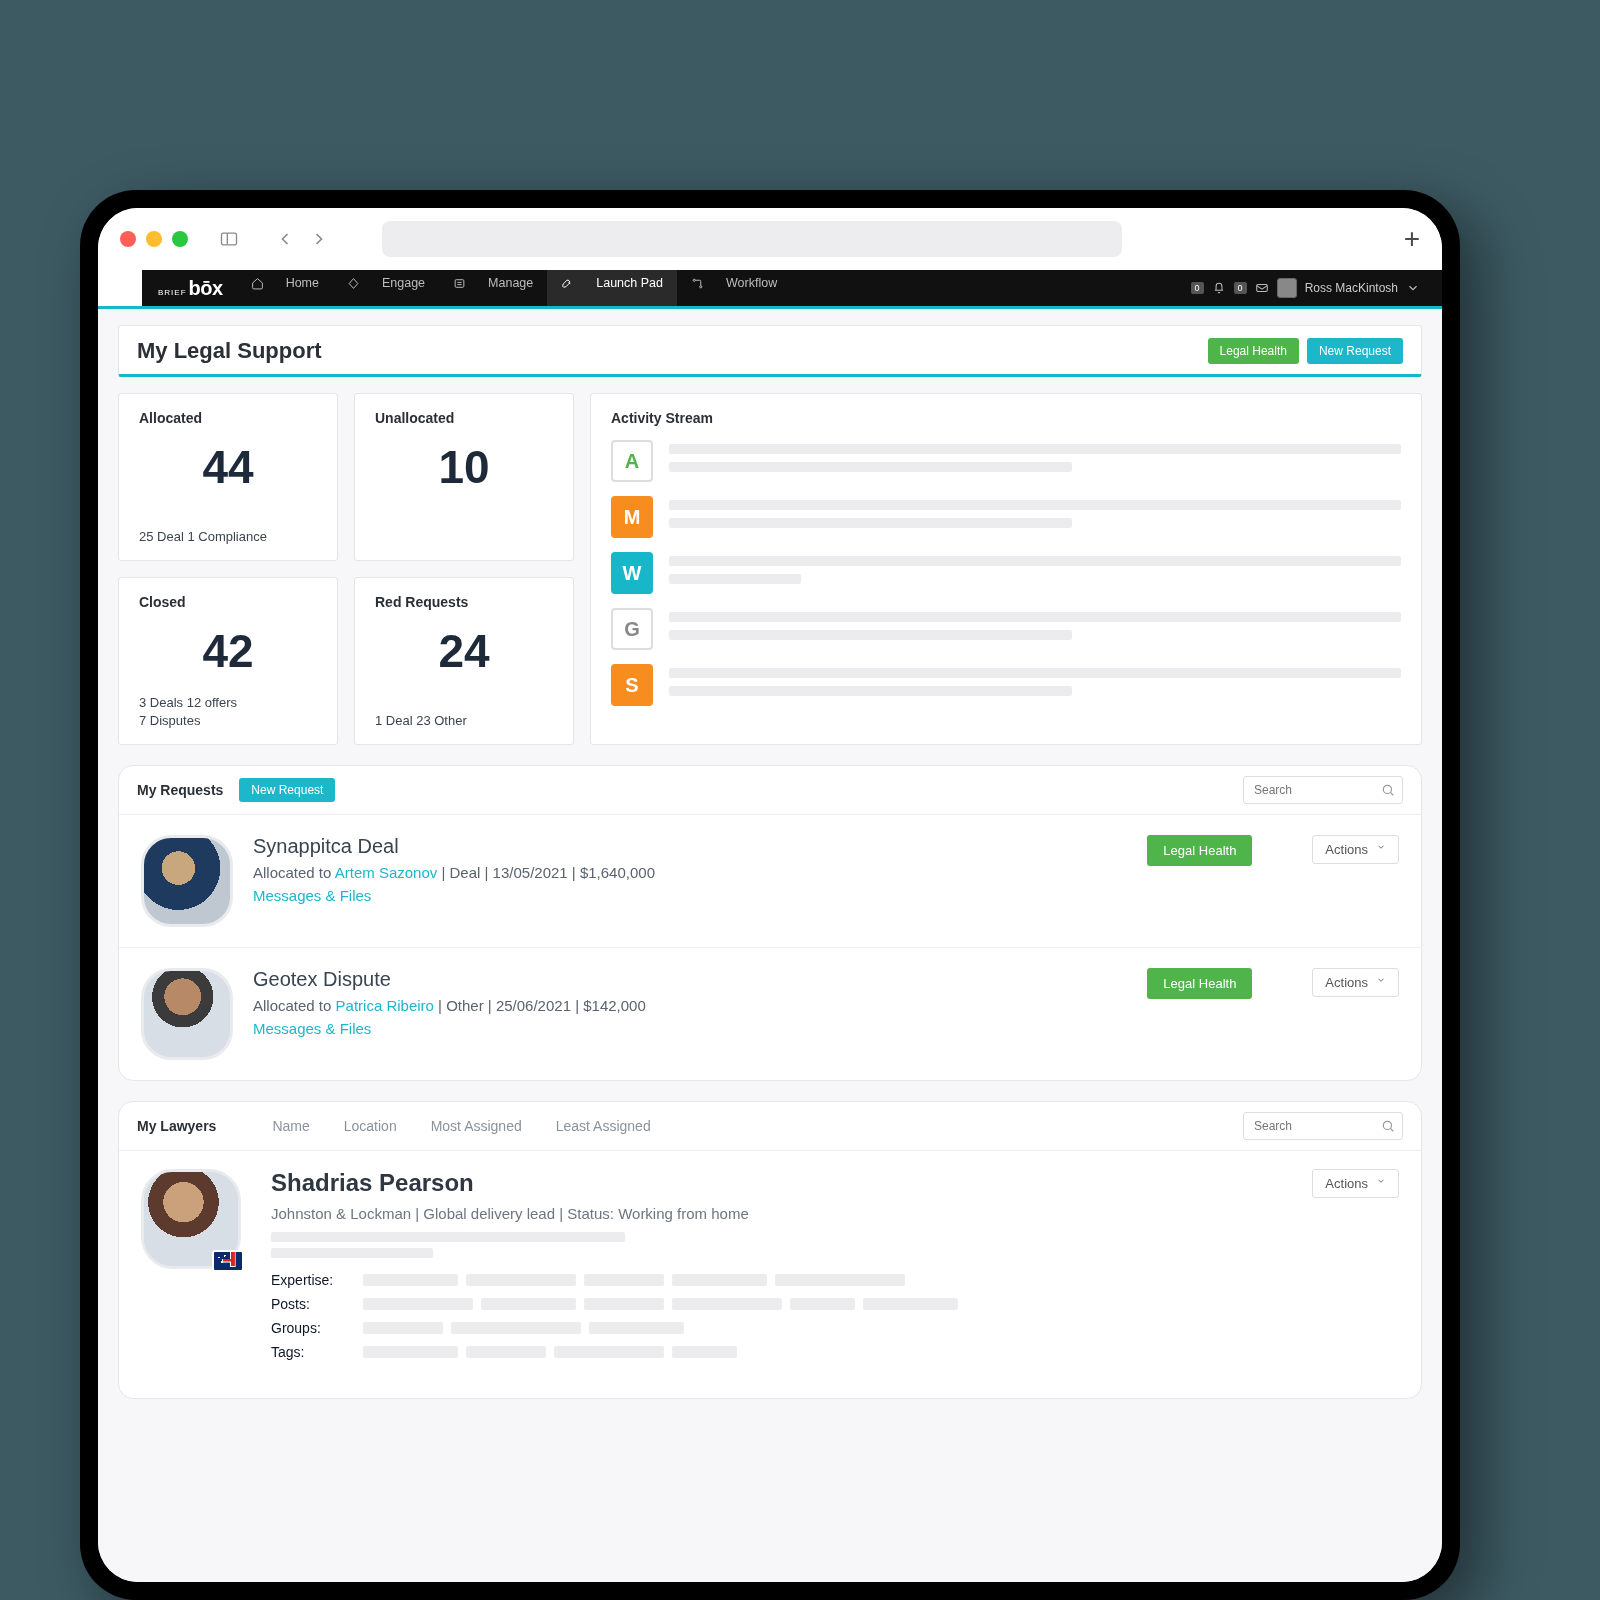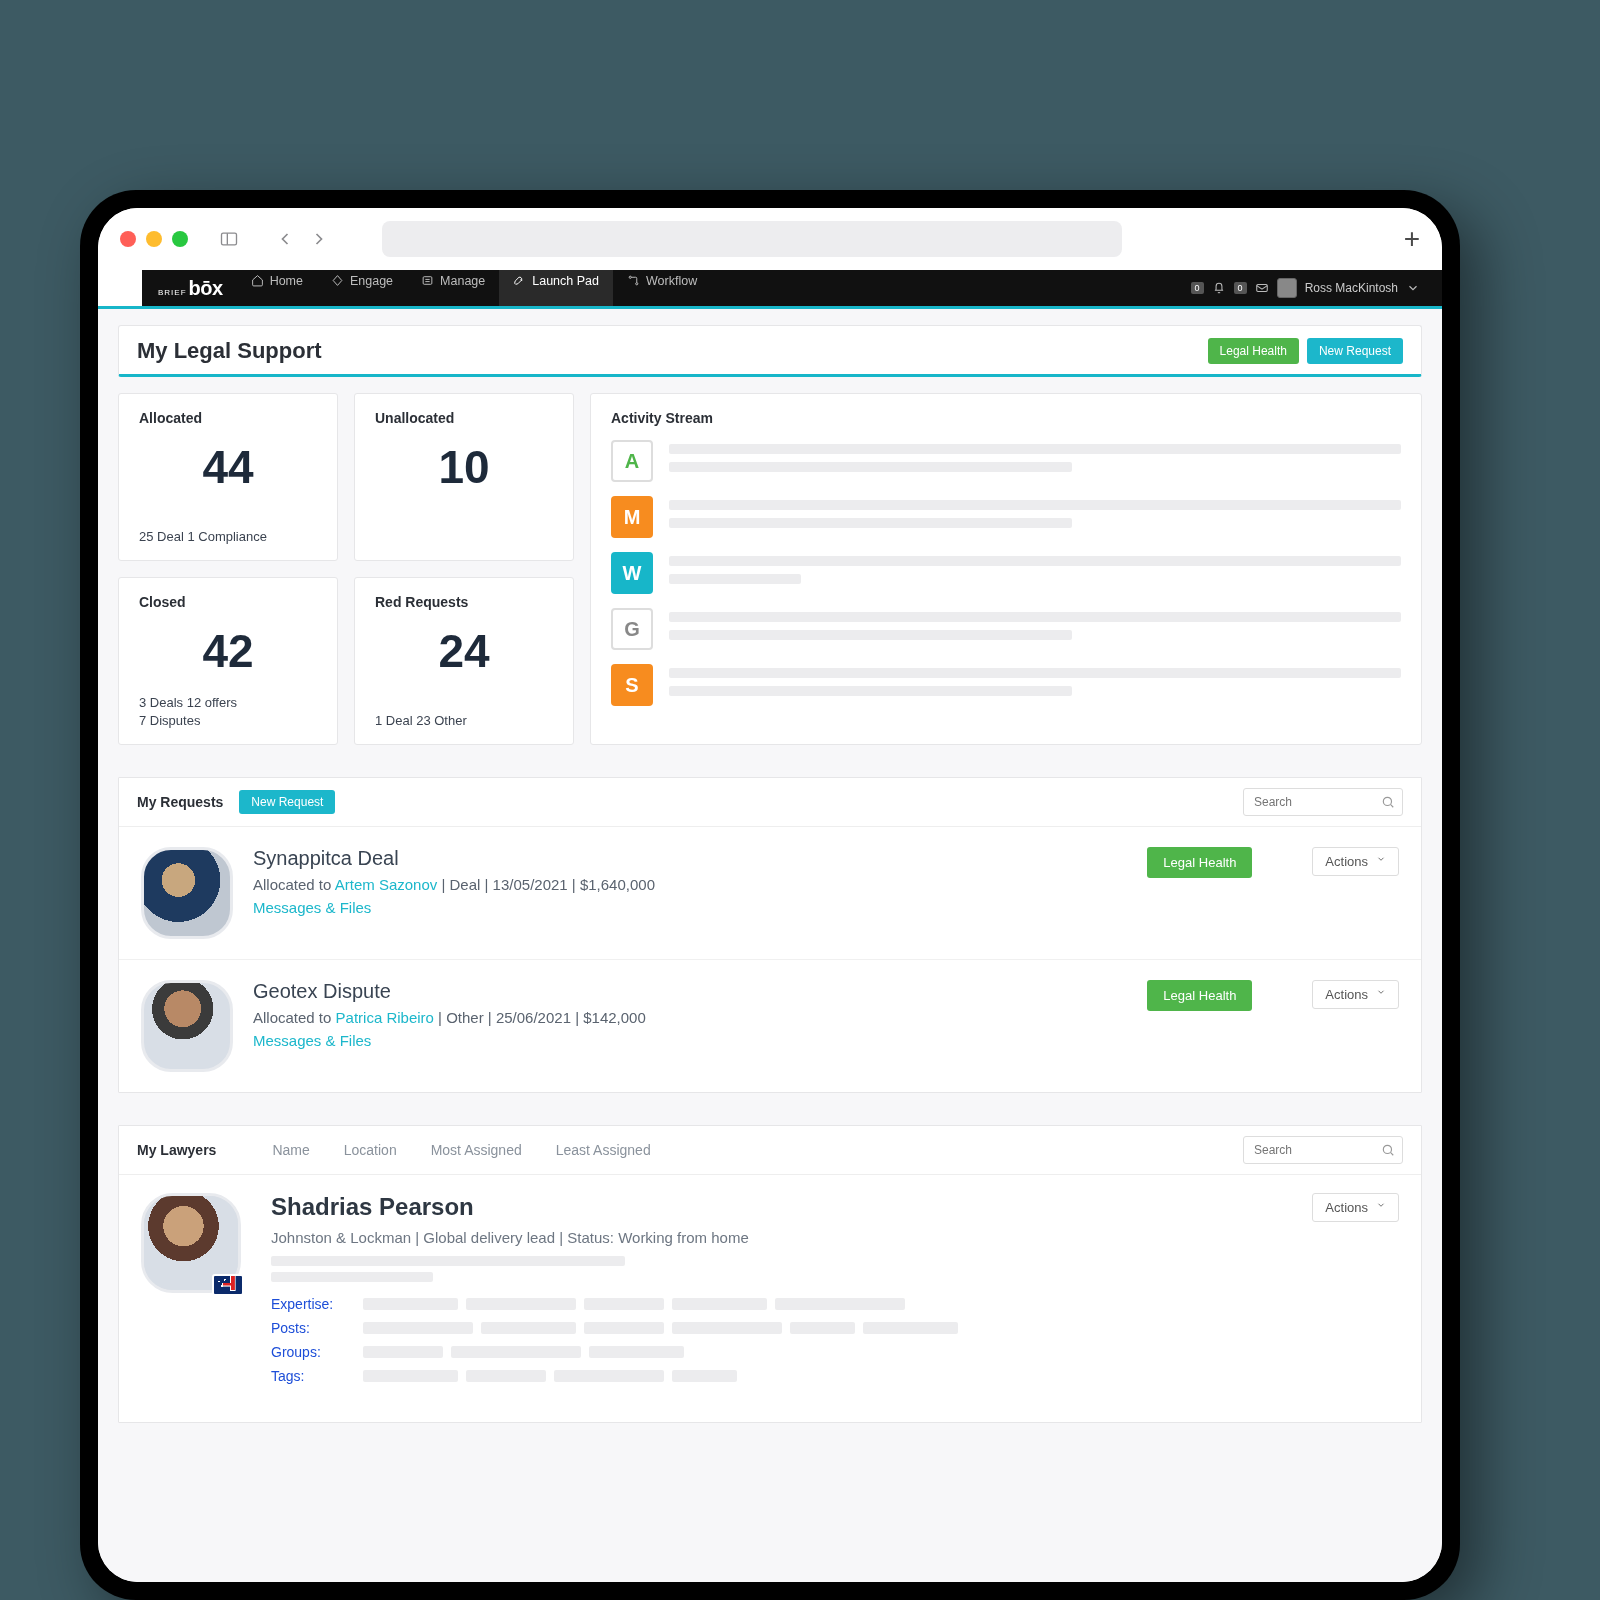--- a/index.html
+++ b/index.html
@@ -64,22 +64,22 @@
   .logo {
     color: #fff;
     font-weight: 700;
     font-size: 20px;
     letter-spacing: -.5px;
     padding: 0 14px 0 6px;
     display:flex; align-items:baseline; gap:2px;
   }
   .logo-small { font-size: 8px; font-weight: 400; letter-spacing: 1px; }
   .nav-item {
-    display: flex; align-items: flex-start; gap: 6px;
-    padding: 4px 14px; height: 100%;
+    display: flex; align-items: flex-end; gap: 22px;
+    padding: 16px 14px; height: 100%;
     cursor: pointer;
   }
   .nav-item.active { background: #2a2a2a; color: #fff; }
   .nav-item svg { width: 13px; height: 13px; }
   .nav-right { margin-left: auto; display: flex; align-items: center; gap: 8px; padding-right: 12px; }
   .count-badge { background: #555; color: #fff; font-size: 9px; padding: 1px 4px; border-radius: 2px; }
   .nav-right svg { width: 14px; height: 14px; color: #bbb; }
   .user-avatar-sm { width: 20px; height: 20px; border-radius: 3px; background: #888; border:1px solid #666; }
   .user-name { font-size: 12px; color: #ccc; }
 
@@ -126,21 +126,21 @@
   .act-badge.outline.gray  { color: #888; }
   .act-badge.orange { background: #f78c1f; }
   .act-badge.teal   { background: #17b6c9; }
   .act-lines { flex: 1; display: flex; flex-direction: column; gap: 8px; padding-top: 4px; }
   .ph-line { height: 10px; background: #ececee; border-radius: 2px; }
   .ph-line.w100 { width: 100%; }
   .ph-line.w55  { width: 55%; }
   .ph-line.w18  { width: 18%; }
 
   
-  .panel { background: #fff; border: 1px solid #e6e6e8; border-radius: 1px; margin-top: 32px; }
+  .panel { background: #fff; border: 1px solid #e6e6e8; border-radius: 15px; margin-top: 20px; }
   .panel-header {
     display: flex; align-items: center; gap: 16px;
     padding: 10px 18px; border-bottom: 1px solid #eee;
   }
   .panel-title { font-size: 14px; font-weight: 700; color: #2b2f36; }
   .search-box {
     margin-left: auto; position: relative;
   }
   .search-box input {
     width: 160px; height: 28px; border: 1px solid #ddd; border-radius: 3px;
@@ -198,21 +198,21 @@
       linear-gradient(#d22 0 0) 72% 10%/14% 80% no-repeat,
       linear-gradient(#fff 0 0) 55% 46%/46% 20% no-repeat,
       linear-gradient(#fff 0 0) 72% 10%/20% 86% no-repeat;
   }
   .lawyer-body { flex: 1; }
   .lawyer-name { font-size: 24px; font-weight: 700; color: #2e3742; margin-bottom: 8px; }
   .lawyer-meta { font-size: 15px; color: #6d7682; margin-bottom: 10px; }
   .ph-block { display: flex; flex-direction: column; gap: 6px; margin-bottom: 14px; }
   .ph-block .ph-line:first-child { width: 35%; }
   .ph-block .ph-line:last-child  { width: 16%; }
-  .kv-row { display: flex; align-items: center; gap: 14px; font-size: 14px; color: #1d4ed8; margin-bottom: 8px; }
+  .kv-row { display: flex; align-items: center; gap: 14px; font-size: 14px; color: #0f172a; margin-bottom: 8px; }
   .kv-label { width: 78px; }
   .kv-chips { display: flex; gap: 8px; flex-wrap: wrap; }
   .chip { height: 12px; background: #ececee; border-radius: 2px; }
   .chip.w60{width:80px} .chip.w70{width:95px} .chip.w80{width:110px} .chip.w50{width:65px} .chip.w90{width:130px}
   .lawyer-actions { align-self: flex-start; }
 
   
 </style>
 </head>
 <body>

